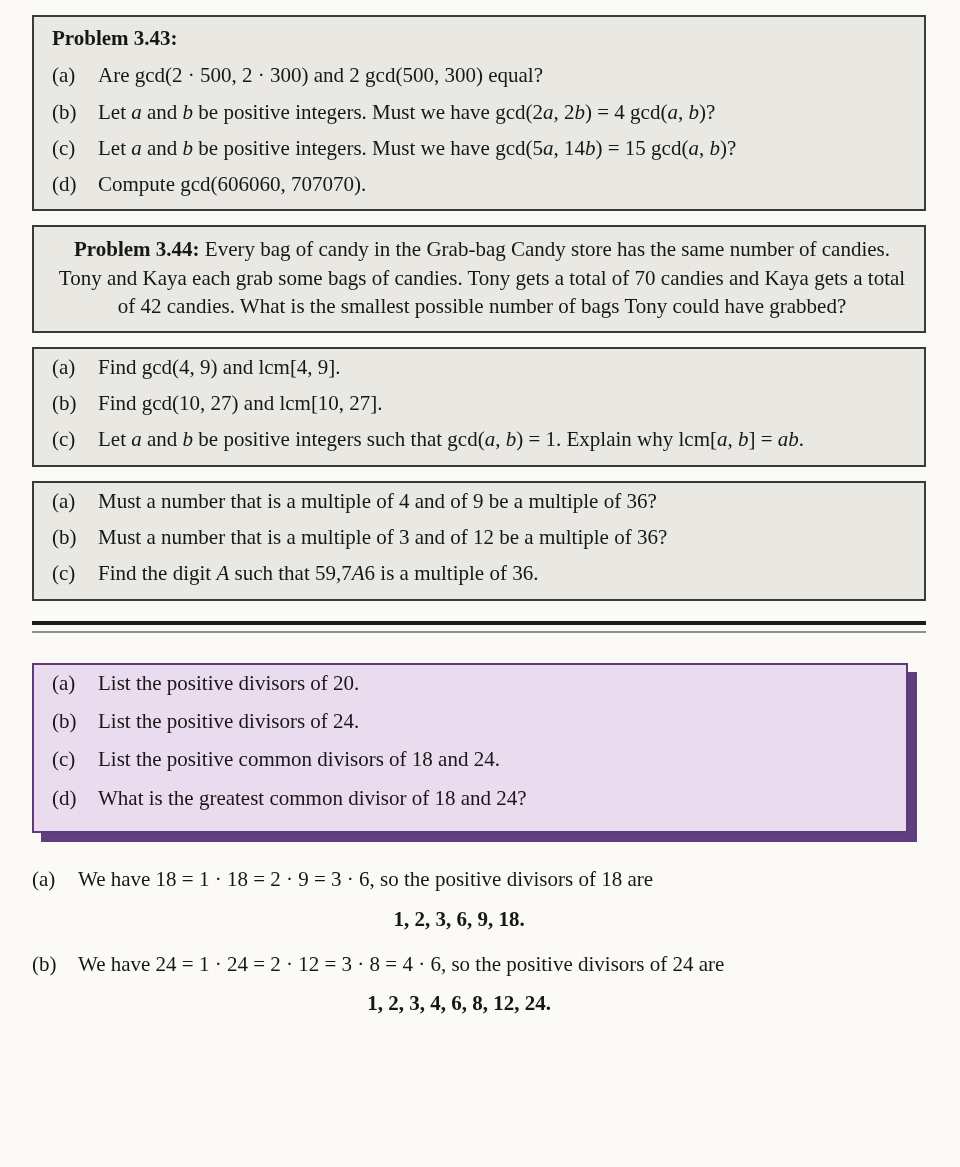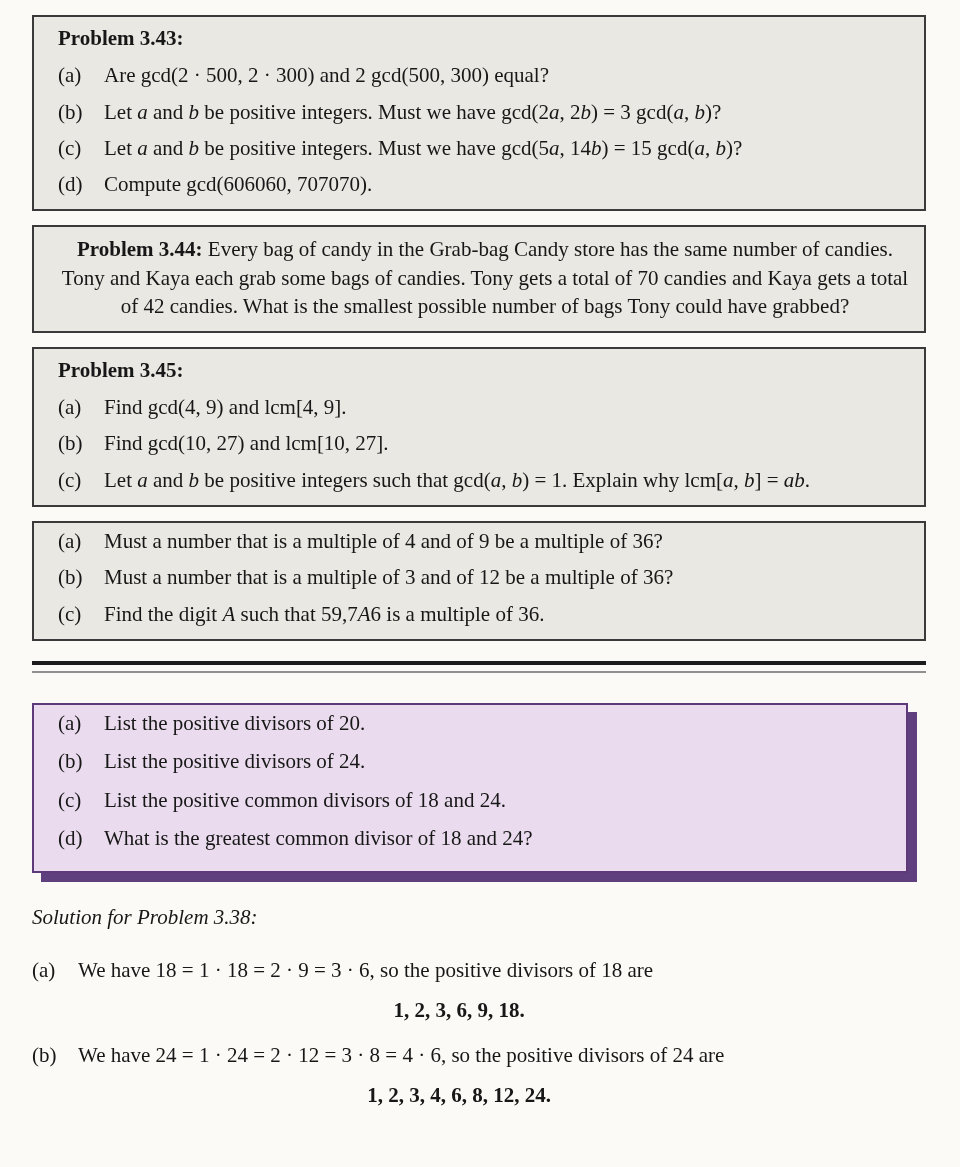--- a/index.html
+++ b/index.html
@@ -14,21 +14,21 @@
     color: var(--text, #171717);
     font-family: "Liberation Serif", "DejaVu Serif", serif;
   }
   .page {
     padding: 15px 34px 0 32px;
   }
   
   .pbox {
     border: 2px solid var(--box-border, #3a3a3a);
     background: var(--box-fill, #e9e8e3);
-    padding: 5px 12px 8px 22px;
+    padding: 5px 12px 8px 16px;
     margin-bottom: 14px;
     font-size: 21px;
     line-height: 1.3;
   }
   .pbox .ptitle {
     font-weight: bold;
     margin: 3px 0 10px 2px;
   }
   .prow {
     display: flex;
@@ -95,36 +95,35 @@
 <div class="page">
   <div id="problems-top">
       <div class="pbox">
         <div class="ptitle">Problem 3.43:</div>
         <div class="prow">
           <span class="plabel">(a)</span>
           <span class="ptext"><span>Are gcd(2 · 500, 2 · 300) and 2 gcd(500, 300) equal?</span></span>
         </div>
         <div class="prow">
           <span class="plabel">(b)</span>
-          <span class="ptext"><span>Let </span><span class="var">a</span><span> and </span><span class="var">b</span><span> be positive integers. Must we have gcd(2</span><span class="var">a</span><span>, 2</span><span class="var">b</span><span>) = 3 gcd(</span><span class="var">a</span><span>, </span><span class="var">b</span><span>)?</span></span>
+          <span class="ptext"><span>Let </span><span class="var">a</span><span> and </span><span class="var">b</span><span> be positive integers. Must we have gcd(2</span><span class="var">a</span><span>, 2</span><span class="var">b</span><span>) = 4 gcd(</span><span class="var">a</span><span>, </span><span class="var">b</span><span>)?</span></span>
         </div>
         <div class="prow">
           <span class="plabel">(c)</span>
           <span class="ptext"><span>Let </span><span class="var">a</span><span> and </span><span class="var">b</span><span> be positive integers. Must we have gcd(5</span><span class="var">a</span><span>, 14</span><span class="var">b</span><span>) = 15 gcd(</span><span class="var">a</span><span>, </span><span class="var">b</span><span>)?</span></span>
         </div>
         <div class="prow">
           <span class="plabel">(d)</span>
           <span class="ptext"><span>Compute gcd(606060, 707070).</span></span>
         </div>
       </div>
       <div class="pbox">
         <p class="flow"><span class="ptitle-inline">Problem 3.44:</span> <span>Every bag of candy in the Grab-bag Candy store has the same number of candies. Tony and Kaya each grab some bags of candies. Tony gets a total of 70 candies and Kaya gets a total of 42 candies. What is the smallest possible number of bags Tony could have grabbed?</span></p>
       </div>
       <div class="pbox">
-        <div class="ptitle">Problem 3.45:</div>
         <div class="prow">
           <span class="plabel">(a)</span>
           <span class="ptext"><span>Find gcd(4, 9) and lcm[4, 9].</span></span>
         </div>
         <div class="prow">
           <span class="plabel">(b)</span>
           <span class="ptext"><span>Find gcd(10, 27) and lcm[10, 27].</span></span>
         </div>
         <div class="prow">
           <span class="plabel">(c)</span>
@@ -161,21 +160,20 @@
           <span class="plabel">(c)</span>
           <span class="ptext"><span>List the positive common divisors of 18 and 24.</span></span>
         </div>
         <div class="prow">
           <span class="plabel">(d)</span>
           <span class="ptext"><span>What is the greatest common divisor of 18 and 24?</span></span>
         </div>
       </div>
     </div>
   <div class="solution">
-    <div class="sol-heading">Solution for Problem 3.38:</div>
     <div id="solution-parts">
         <div class="sol-block">
           <div class="sol-part">
             <span class="sol-label">(a)</span>
             <span class="sol-text"><span>We have 18 = 1 · 18 = 2 · 9 = 3 · 6, so the positive divisors of 18 are</span></span>
           </div>
           <div class="center-line">1, 2, 3, 6, 9, 18.</div>
         </div>
         <div class="sol-block">
           <div class="sol-part">

